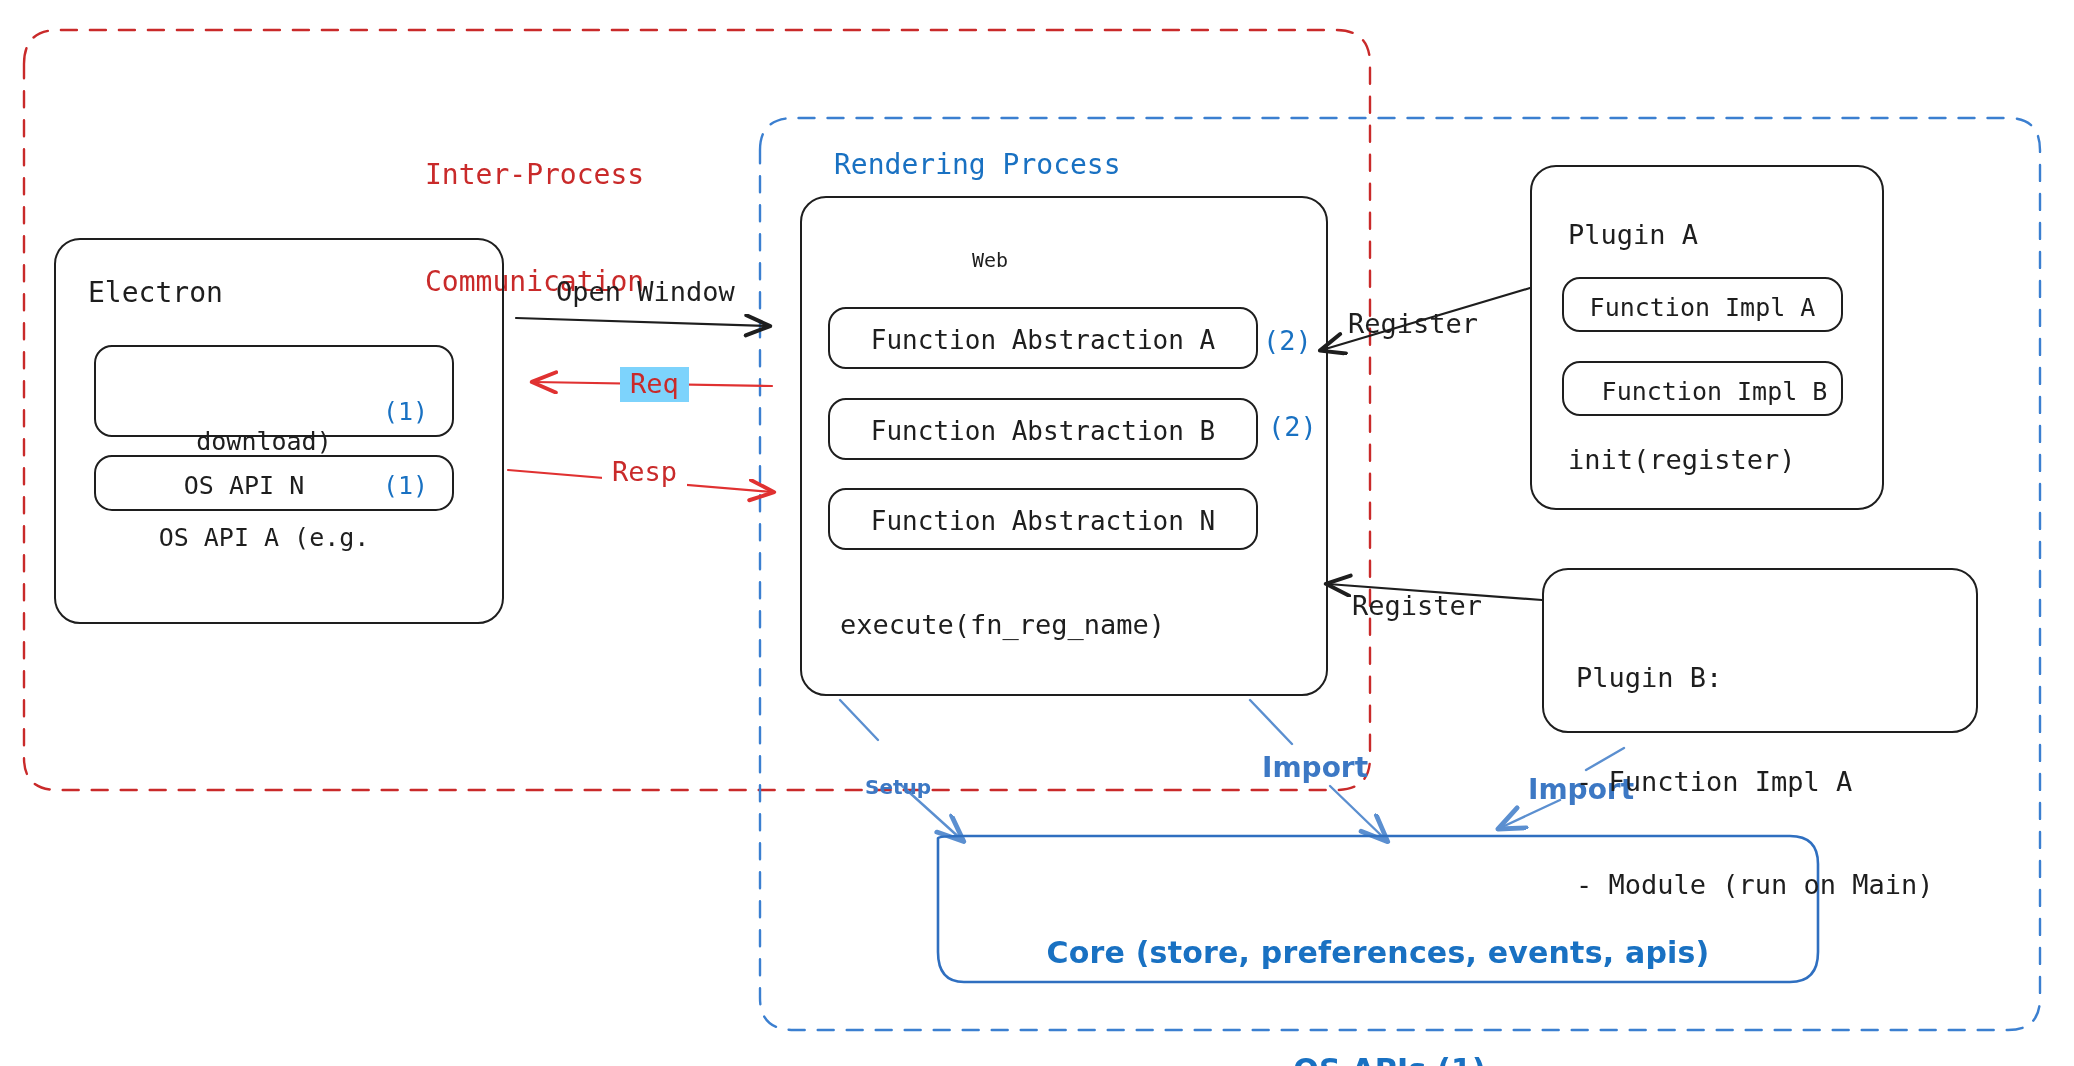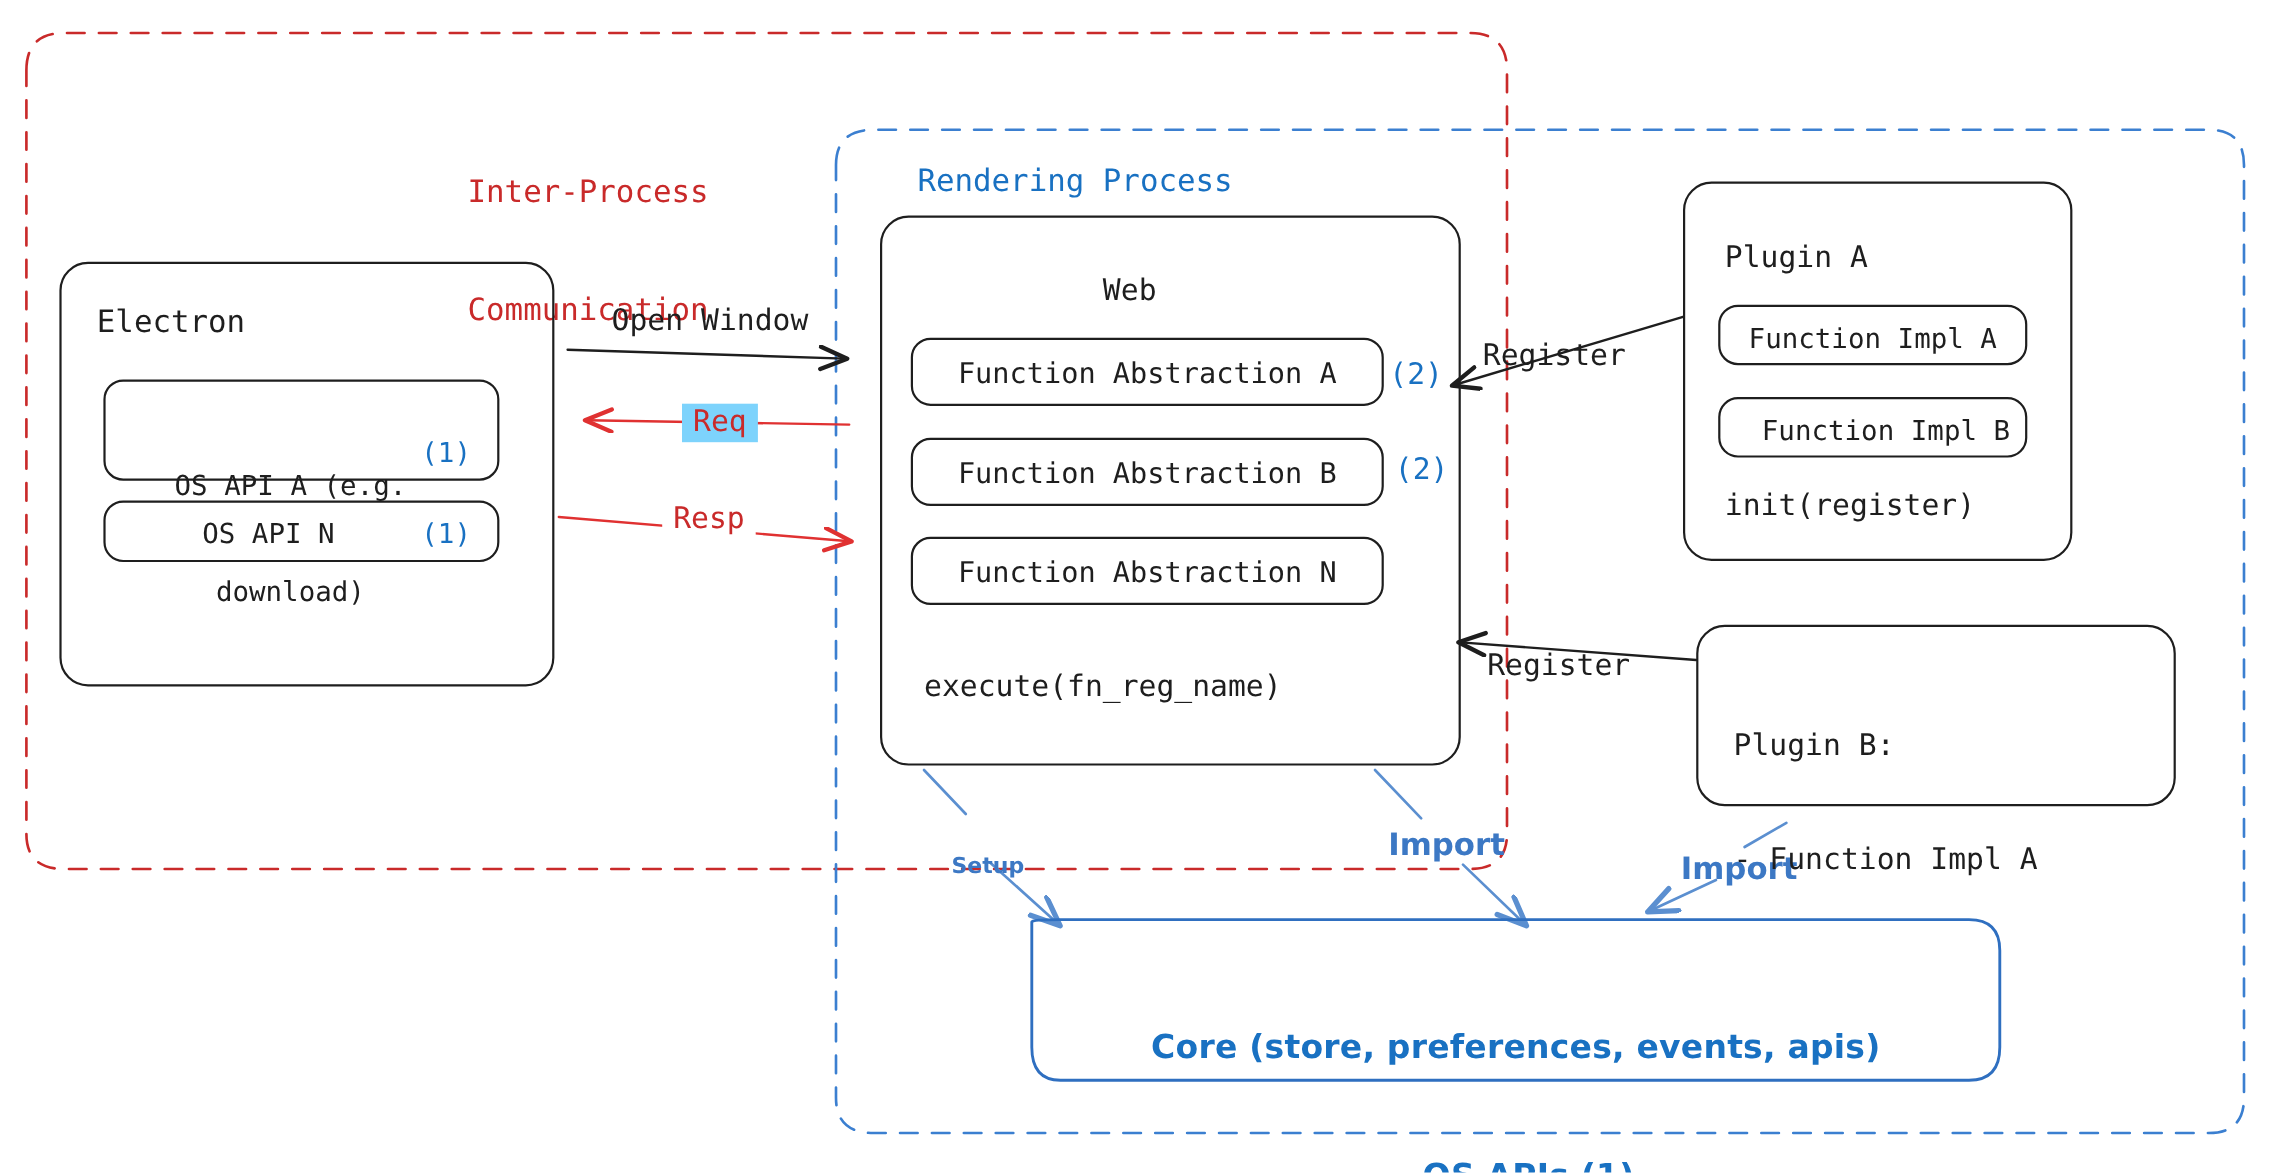--- a/index.html
+++ b/index.html
@@ -106,22 +106,22 @@
 
   <div class="lbl mono blue" style="left:800px;top:147px;font-size:28px;margin-left:34px;">Rendering Process</div>
 
   <div class="node rbox" style="left:54px;top:238px;width:450px;height:386px;">
   </div>
   <div class="lbl mono blk" style="left:88px;top:275px;font-size:28px;">Electron</div>
 
   <div class="node rbox inner" style="left:94px;top:345px;width:360px;height:92px;">
   </div>
   <div class="lbl mono blk ctr" style="left:94px;top:362px;width:340px;font-size:25px;">
+    <div>download)</div>
     <div>OS API A (e.g.</div>
-    <div>download)</div>
   </div>
   <div class="lbl mono blue" style="left:383px;top:396px;font-size:25px;">(1)</div>
 
   <div class="node rbox inner" style="left:94px;top:455px;width:360px;height:56px;">
   </div>
   <div class="lbl mono blk ctr" style="left:74px;top:470px;width:340px;font-size:25px;">OS API N</div>
   <div class="lbl mono blue" style="left:383px;top:470px;font-size:25px;">(1)</div>
 
   <div class="lbl mono blk" style="left:556px;top:275px;font-size:27px;">Open Window</div>
 
@@ -134,21 +134,21 @@
   <div class="lbl mono blk" style="left:1352px;top:589px;font-size:27px;">Register</div>
 
   <div class="lbl flow-lbl" style="left:865px;top:775px;font-size:20px;">Setup</div>
 
   <div class="lbl flow-lbl" style="left:1262px;top:750px;font-size:28px;">Import</div>
 
   <div class="lbl flow-lbl" style="left:1528px;top:772px;font-size:28px;">Import</div>
 
   <div class="node rbox" style="left:800px;top:196px;width:528px;height:500px;">
   </div>
-  <div class="lbl mono blk ctr" style="left:812px;top:248px;width:430px;font-size:27px;">Web</div>
+  <div class="lbl mono blk ctr" style="left:775px;top:248px;width:430px;font-size:20px;">Web</div>
 
   <div class="node rbox inner" style="left:828px;top:307px;width:430px;height:62px;">
   </div>
   <div class="lbl mono blk ctr" style="left:828px;top:324px;width:430px;font-size:26px;">Function Abstraction A</div>
   <div class="lbl mono blue" style="left:1263px;top:324px;font-size:27px;">(2)</div>
 
   <div class="node rbox inner" style="left:828px;top:398px;width:430px;height:62px;">
   </div>
   <div class="lbl mono blk ctr" style="left:828px;top:415px;width:430px;font-size:26px;">Function Abstraction B</div>
   <div class="lbl mono blue" style="left:1268px;top:410px;font-size:27px;">(2)</div>
@@ -171,20 +171,21 @@
   </div>
   <div class="lbl mono blk ctr" style="left:1562px;top:376px;width:281px;font-size:25px;margin-left:12px;">Function Impl B</div>
 
   <div class="lbl mono blk" style="left:1568px;top:443px;font-size:27px;">init(register)</div>
 
   <div class="node rbox" style="left:1542px;top:568px;width:436px;height:165px;">
   </div>
   <div class="lbl mono blk" style="left:1576px;top:592px;font-size:27px;line-height:1.28;">
     <div>Plugin B:</div>
     <div>- Function Impl A</div>
+    <div>- Module (run on Main)</div>
   </div>
 
   <div class="lbl core-text ctr" style="left:938px;top:855px;width:880px;font-size:30px;line-height:1.30;">
     <div>Core (store, preferences, events, apis)</div>
     <div>- OS APIs (1)</div>
     
   </div>
 
 </div>
 

